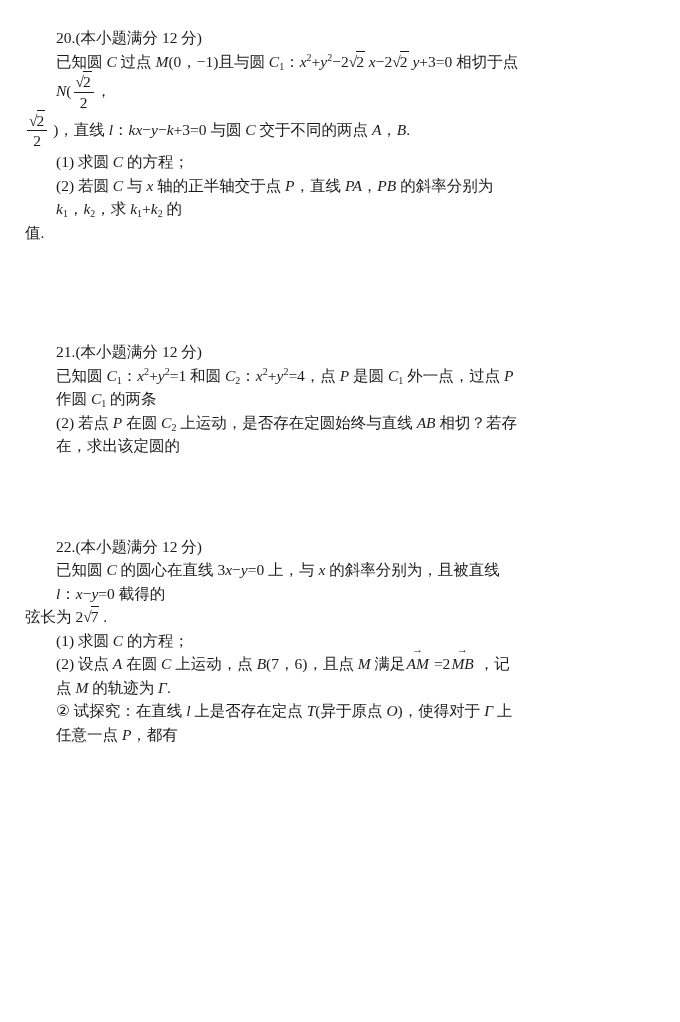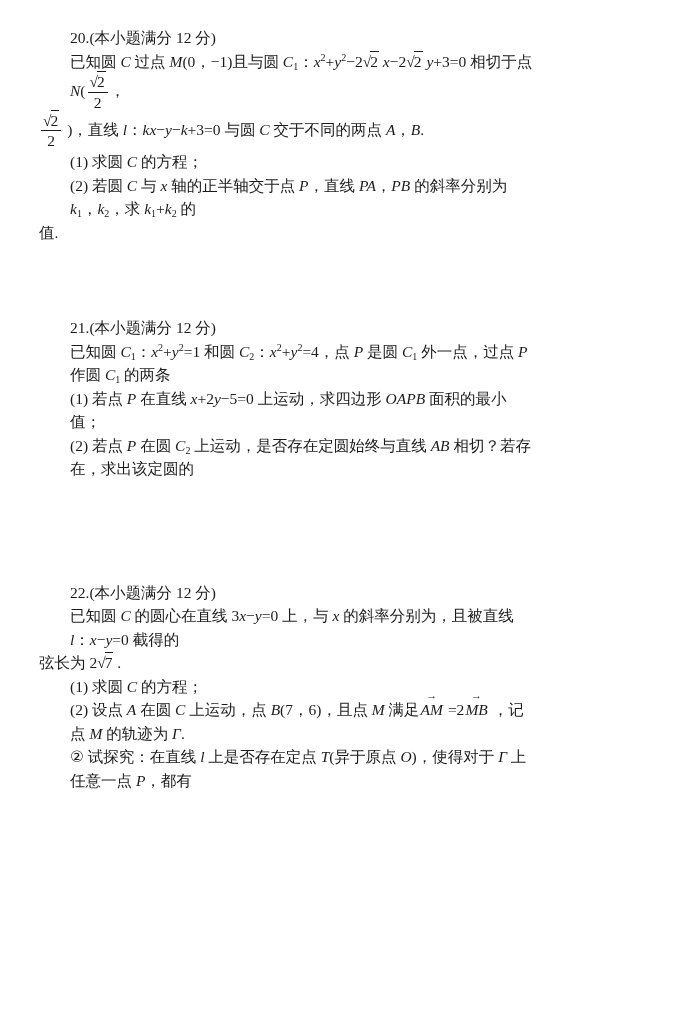--- a/index.html
+++ b/index.html
@@ -3,30 +3,30 @@
 <meta charset="utf-8">
 <style>
   html,body{margin:0;padding:0;}
   body{
     width:680px;height:1022px;
     background:#ffffff;
     font-family:"Liberation Serif","DejaVu Serif","DejaVu Sans",serif;
     color:#1b1b1b;
   }
   .page{
-    position:relative;width:548px;height:1022px;background:#ffffff;overflow:hidden;padding-left:14px;
+    position:relative;width:548px;height:1022px;background:#ffffff;overflow:hidden;
   }
   .content{
     padding:26px 25px 0 25px;
     font-size:15.5px;
     line-height:23.5px;
   }
   .problem{margin:0;}
-  .problem:nth-of-type(2){margin-top:72px;font-family:Liberation Serif, serif;}
-  .problem:nth-of-type(3){margin-top:100px;}
+  .problem:nth-of-type(2){margin-top:96px;font-family:Liberation Serif, serif;}
+  .problem:nth-of-type(3){margin-top:77px;}
   .line{margin:0;white-space:normal;}
   .ind{padding-left:31px;}
   .mi{font-style:italic;}
   sup,sub{font-size:10px;line-height:0;}
   sup{vertical-align:6px;}
   sub{vertical-align:-3px;}
   .sqrt{white-space:nowrap;}
   .rsign{margin-right:-1px;}
   .rcand{border-top:1.2px solid #1b1b1b;padding:1px 1px 0 0;}
   .frac{
@@ -57,21 +57,20 @@
             <span class="num"><span class="sqrt"><span class="rsign">√</span><span class="rcand">2</span></span></span>
             <span class="den"><span>2</span></span>
           </span><span> )，直线 </span><span class="mi">l</span><span>：</span><span class="mi">kx</span><span>−</span><span class="mi">y</span><span>−</span><span class="mi">k</span><span>+3=0 与圆 </span><span class="mi">C</span><span> 交于不同的两点 </span><span class="mi">A</span><span>，</span><span class="mi">B</span><span>.</span></div>
         <div class="line ind"><span>(1) 求圆 </span><span class="mi">C</span><span> 的方程；</span></div>
         <div class="line ind"><span>(2) 若圆 </span><span class="mi">C</span><span> 与 </span><span class="mi">x</span><span> 轴的正半轴交于点 </span><span class="mi">P</span><span>，直线 </span><span class="mi">PA</span><span>，</span><span class="mi">PB</span><span> 的斜率分别为 </span><span class="mi">k</span><sub>1</sub><span>，</span><span class="mi">k</span><sub>2</sub><span>，求 </span><span class="mi">k</span><sub>1</sub><span>+</span><span class="mi">k</span><sub>2</sub><span> 的</span></div>
         <div class="line"><span>值.</span></div>
       </div>
       <div class="problem">
         <div class="line ind"><span>21.(本小题满分 12 分)</span></div>
         <div class="line ind"><span>已知圆 </span><span class="mi">C</span><sub>1</sub><span>：</span><span class="mi">x</span><sup>2</sup><span>+</span><span class="mi">y</span><sup>2</sup><span>=1 和圆 </span><span class="mi">C</span><sub>2</sub><span>：</span><span class="mi">x</span><sup>2</sup><span>+</span><span class="mi">y</span><sup>2</sup><span>=4，点 </span><span class="mi">P</span><span> 是圆 </span><span class="mi">C</span><sub>1</sub><span> 外一点，过点 </span><span class="mi">P</span><span> 作圆 </span><span class="mi">C</span><sub>1</sub><span> 的两条</span></div>
-        <div class="line ind"><span>(1) 若点 </span><span class="mi">P</span><span> 在直线 </span><span class="mi">x</span><span>+2</span><span class="mi">y</span><span>−5=0 上运动，求四边形 </span><span class="mi">OAPB</span><span> 面积的最小值；</span></div>
         <div class="line ind"><span>(2) 若点 </span><span class="mi">P</span><span> 在圆 </span><span class="mi">C</span><sub>2</sub><span> 上运动，是否存在定圆始终与直线 </span><span class="mi">AB</span><span> 相切？若存在，求出该定圆的</span></div>
       </div>
       <div class="problem">
         <div class="line ind"><span>22.(本小题满分 12 分)</span></div>
         <div class="line ind"><span>已知圆 </span><span class="mi">C</span><span> 的圆心在直线 3</span><span class="mi">x</span><span>−</span><span class="mi">y</span><span>=0 上，与 </span><span class="mi">x</span><span> 的斜率分别为，且被直线 </span><span class="mi">l</span><span>：</span><span class="mi">x</span><span>−</span><span class="mi">y</span><span>=0 截得的</span></div>
         <div class="line"><span>弦长为 2</span><span class="sqrt"><span class="rsign">√</span><span class="rcand">7</span></span><span> .</span></div>
         <div class="line ind"><span>(1) 求圆 </span><span class="mi">C</span><span> 的方程；</span></div>
         <div class="line ind"><span>(2) 设点 </span><span class="mi">A</span><span> 在圆 </span><span class="mi">C</span><span> 上运动，点 </span><span class="mi">B</span><span>(7，6)，且点 </span><span class="mi">M</span><span> 满足</span><span class="vec"><span class="arr">→</span><span class="vbase">AM</span></span><span> =2</span><span class="vec"><span class="arr">→</span><span class="vbase">MB</span></span><span> ，记点 </span><span class="mi">M</span><span> 的轨迹为 </span><span class="mi">Γ</span><span>.</span></div>
         <div class="line ind"><span>② 试探究：在直线 </span><span class="mi">l</span><span> 上是否存在定点 </span><span class="mi">T</span><span>(异于原点 </span><span class="mi">O</span><span>)，使得对于 </span><span class="mi">Γ</span><span> 上任意一点 </span><span class="mi">P</span><span>，都有</span></div>
       </div>

